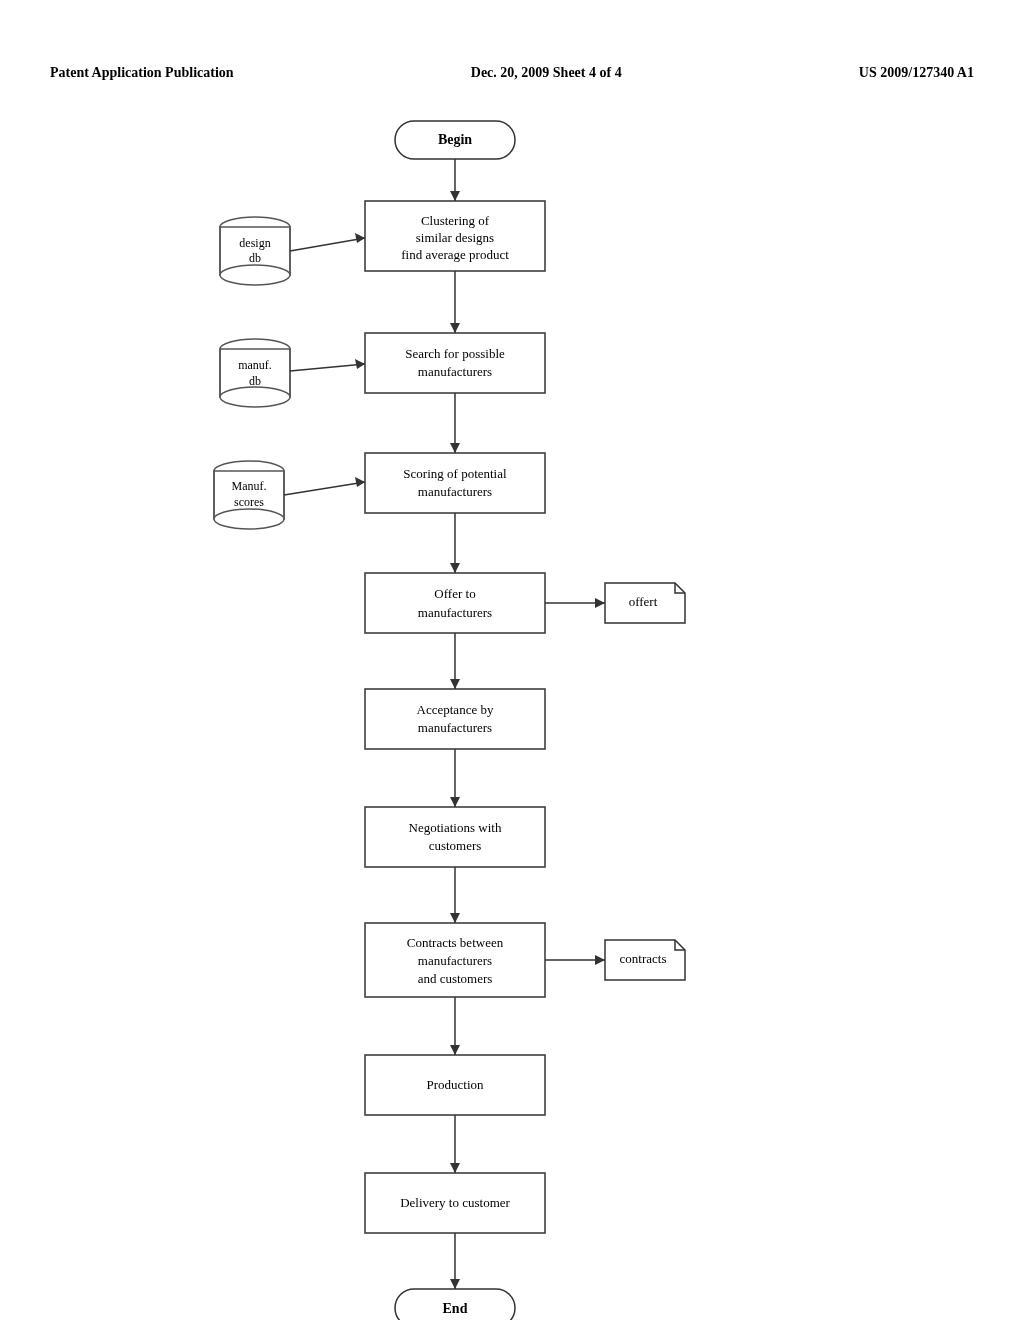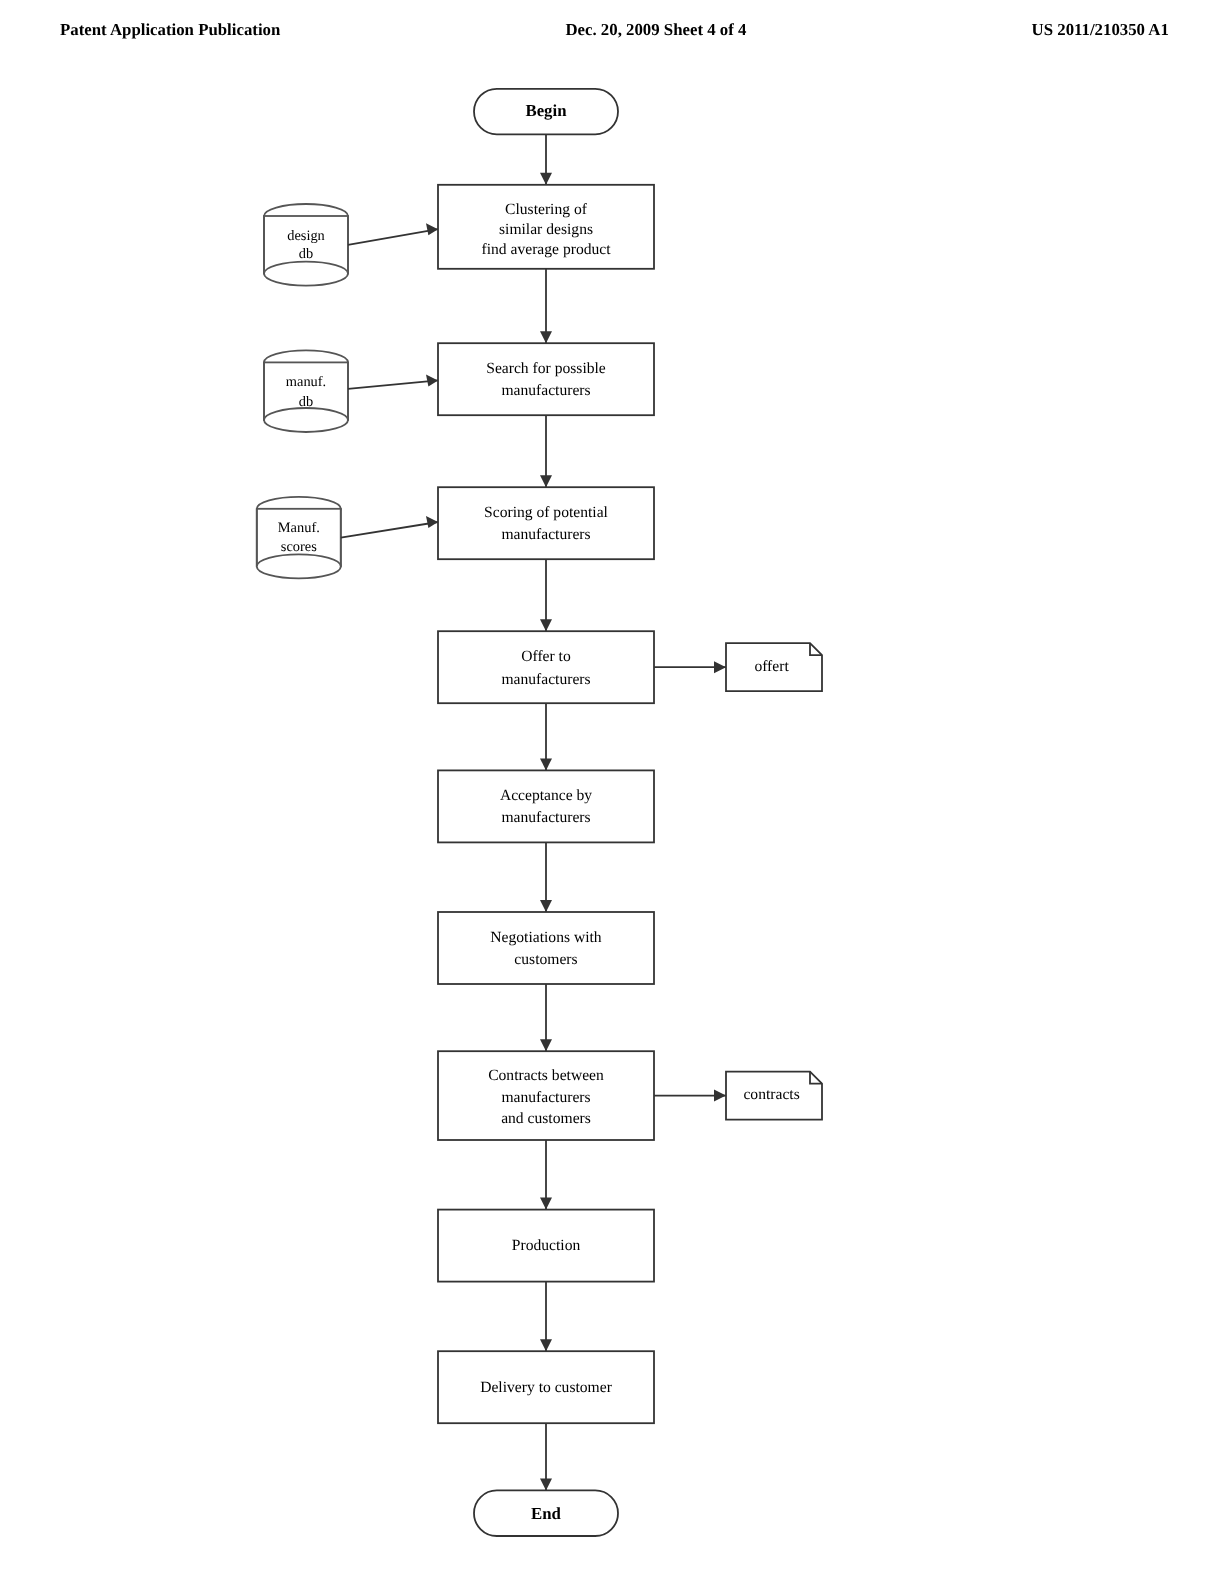--- a/index.html
+++ b/index.html
@@ -12,20 +12,21 @@
     }
 
     
     .header {
       display: flex;
       justify-content: space-between;
       align-items: center;
       padding: 18px 50px 10px 50px;
       font-size: 14px;
       font-weight: bold;
+      margin-top: 47px;
     }
 
     .fig-caption {
       text-align: center;
       font-size: 18px;
       font-weight: bold;
       margin-top: 10px;
     }
 
     .diagram-wrapper {
@@ -33,21 +34,21 @@
       margin: 20px auto;
       width: 750px;
     }
   </style>
 </head>
 <body>
 
 <div class="header">
   <span>Patent Application Publication</span>
   <span>Dec. 20, 2009  Sheet 4 of 4</span>
-  <span>US 2011/210350 A1</span>
+  <span>US 2009/127340 A1</span>
 </div>
 
 <div class="diagram-wrapper">
   <svg width="750" height="1260" xmlns="http://www.w3.org/2000/svg">
 
     <rect x="258" y="10" width="120" height="38" rx="19" ry="19" fill="white" stroke="#333" stroke-width="1.5"></rect>
     <text x="318" y="33" text-anchor="middle" font-family="Times New Roman" font-size="14" font-weight="bold">Begin</text>
 
     <line x1="318" y1="48" x2="318" y2="90" stroke="#333" stroke-width="1.5"></line>
     <polygon points="318,90 313,80 323,80" fill="#333"></polygon>

